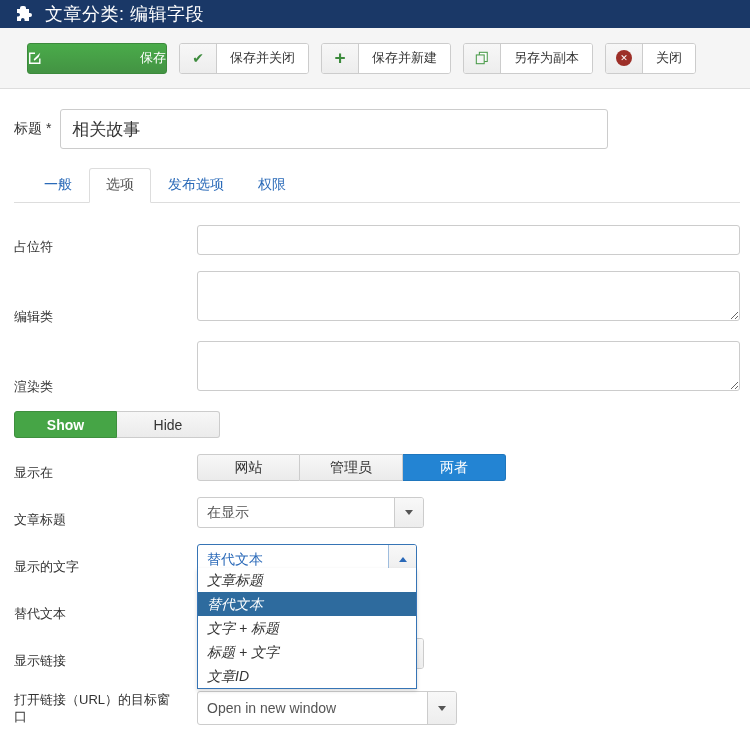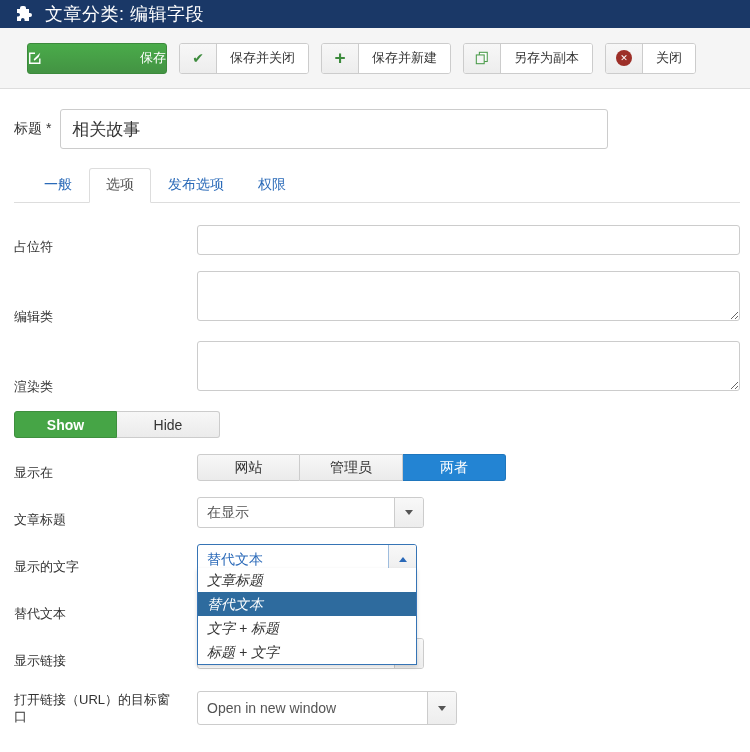--- a/index.html
+++ b/index.html
@@ -217,20 +217,21 @@
             <span class="val">替代文本</span>
             <span class="caret">
               <span class="arr-up"></span>
             </span>
           </div>
           <div class="chzn-drop">
             <div class="opt">文章标题</div>
             <div class="opt hl">替代文本</div>
             <div class="opt">文字 + 标题</div>
             <div class="opt">标题 + 文字</div>
+            <div class="opt">文章ID</div>
           </div>
         </div>
       </div>
     </div>
 
     <div class="frow under">
       <div class="flabel">替代文本</div>
       <div class="fctrl">
         <input class="tinput" style="width: 220px; height: 31px;">
       </div>

